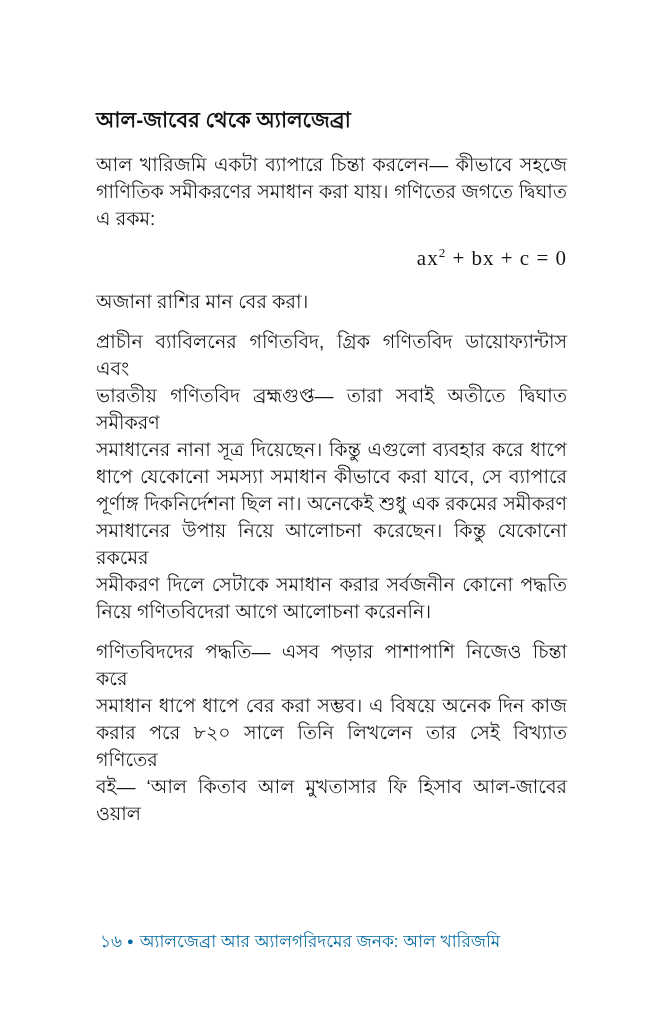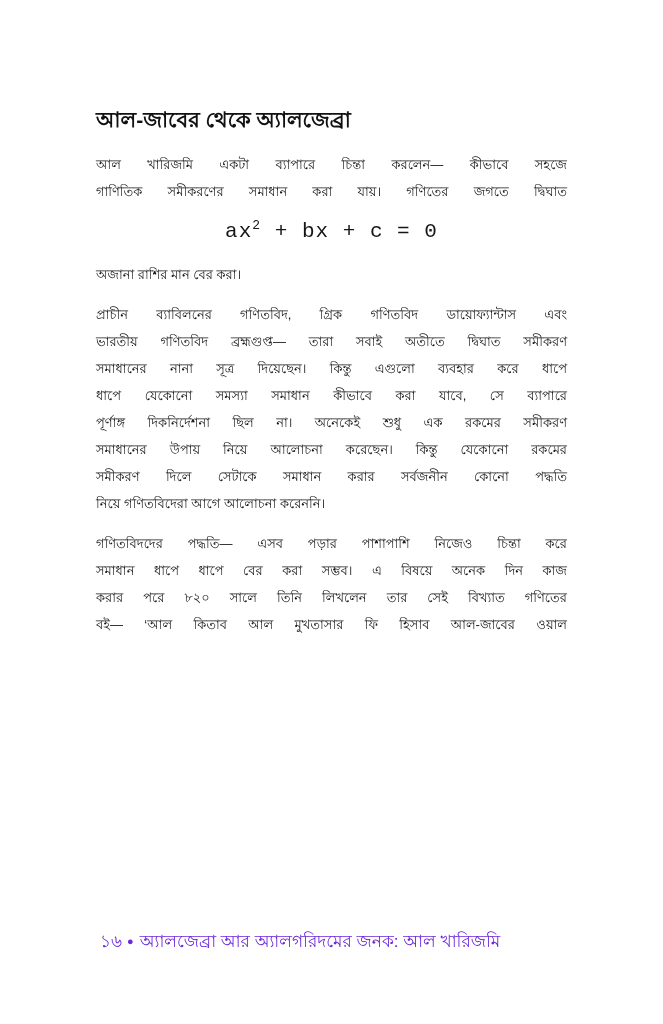--- a/index.html
+++ b/index.html
@@ -33,66 +33,67 @@
     margin: 0 0 17px 0;
     color: #111111;
   }
   .para {
     margin: 0 0 13px 0;
   }
   .para:last-child {
     margin-bottom: 0;
   }
   .line {
-    font-size: 13px;
+    font-size: 19px;
     line-height: 27px;
     white-space: normal;
   }
   .line.just {
     text-align: justify;
     text-align-last: justify;
   }
   .equation-block {
-    text-align: center;
-    font-family: Liberation Mono, monospace;
+    text-align: right;
+    font-family: Liberation Serif, serif;
     font-size: 21px;
     line-height: 27px;
     margin: 6px 0 16px 0;
     letter-spacing: 1px;
   }
   .equation-block sup {
     font-size: 13px;
     vertical-align: super;
     line-height: 0;
   }
   .footer {
     position: absolute;
     left: 100px;
     top: 929px;
     font-size: 17px;
     line-height: 24px;
-    color: #6d28d9;
+    color: #0369a1;
     white-space: nowrap;
   }
   .footer .dot {
     font-size: 11px;
     vertical-align: 2px;
     padding: 0 6px 0 5px;
   }
 </style>
 </head>
 <body>
 
 <div class="page">
   <div class="content">
     <h1 class="heading">আল-জাবের থেকে অ্যালজেব্রা</h1>
     <div id="body-text">
         <div class="para">
           <div class="line just"><span class="">আল খারিজমি একটা ব্যাপারে চিন্তা করলেন— কীভাবে সহজে</span></div>
           <div class="line just"><span class="">গাণিতিক সমীকরণের সমাধান করা যায়। গণিতের জগতে দ্বিঘাত</span></div>
+          <div class="line"><span class="">এ রকম:</span></div>
         </div>
         <div class="equation-block"><span class="">ax</span><sup class="">2</sup><span class=""> + bx + c = 0</span></div>
         <div class="para">
           <div class="line"><span class="">অজানা রাশির মান বের করা।</span></div>
         </div>
         <div class="para">
           <div class="line just"><span class="">প্রাচীন ব্যাবিলনের গণিতবিদ, গ্রিক গণিতবিদ ডায়োফ্যান্টাস এবং</span></div>
           <div class="line just"><span class="">ভারতীয় গণিতবিদ ব্রহ্মগুপ্ত— তারা সবাই অতীতে দ্বিঘাত সমীকরণ</span></div>
           <div class="line just"><span class="">সমাধানের নানা সূত্র দিয়েছেন। কিন্তু এগুলো ব্যবহার করে ধাপে</span></div>
           <div class="line just"><span class="">ধাপে যেকোনো সমস্যা সমাধান কীভাবে করা যাবে, সে ব্যাপারে</span></div>

